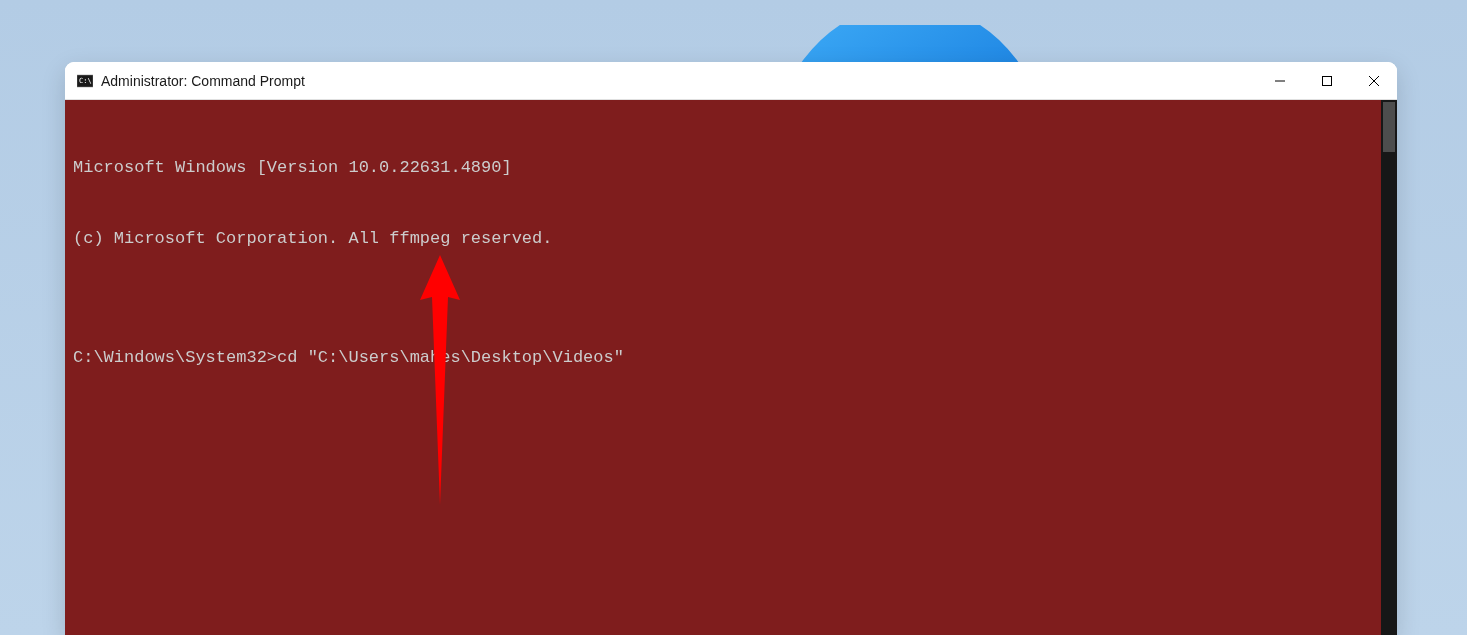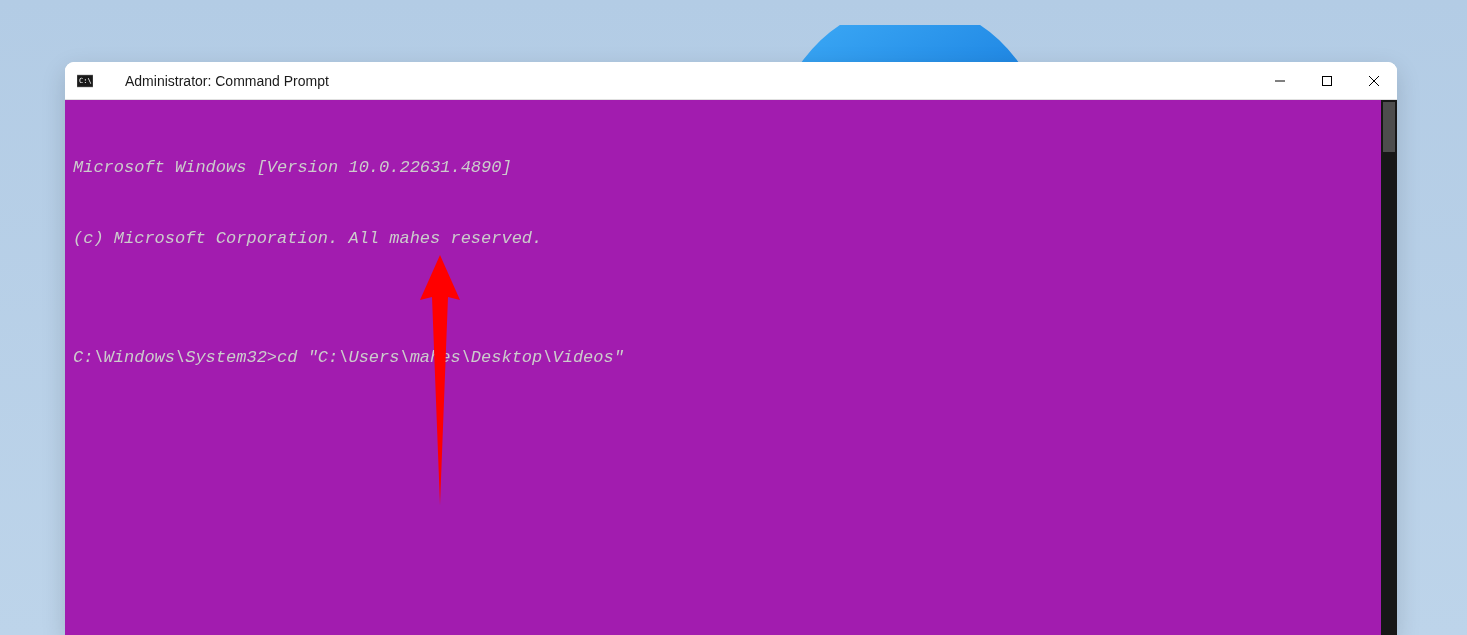--- a/index.html
+++ b/index.html
@@ -50,40 +50,38 @@
       height: 16px;
       margin-right: 8px;
       display: flex;
       align-items: center;
       justify-content: center;
     }
     .title-text {
       font-size: 14px;
       color: #1a1a1a;
       flex: 1;
-      margin-left: 24px;
     }
     .window-controls {
       display: flex;
       height: 100%;
     }
     .window-control {
       width: 47px;
       height: 38px;
       display: flex;
       align-items: center;
       justify-content: center;
       cursor: pointer;
     }
     .terminal-area {
       width: 100%;
       height: calc(100% - 38px);
-      background: #a21caf;
+      background: #7f1d1d;
       display: flex;
-      font-style: italic;
     }
     .terminal-content {
       flex: 1;
       padding: 8px 0 8px 8px;
       font-family: "Consolas", "Courier New", monospace;
       font-size: 17px;
       color: #cccccc;
       line-height: 1.4;
       white-space: pre;
     }
@@ -151,21 +149,21 @@
         <svg width="10" height="10" viewBox="0 0 10 10">
           <line x1="0" y1="0" x2="10" y2="10" stroke="#000" stroke-width="1"></line>
           <line x1="10" y1="0" x2="0" y2="10" stroke="#000" stroke-width="1"></line>
         </svg>
       </div>
     </div>
   </div>
   <div class="terminal-area">
     <div class="terminal-content">
       <span class="terminal-line">Microsoft Windows [Version 10.0.22631.4890]</span>
-      <span class="terminal-line">(c) Microsoft Corporation. All mahes reserved.</span>
+      <span class="terminal-line">(c) Microsoft Corporation. All ffmpeg reserved.</span>
       <span class="terminal-line"></span>
       <span class="terminal-line">C:\Windows\System32&gt;cd "C:\Users\mahes\Desktop\Videos"</span>
       <span class="terminal-line"></span>
     </div>
     <div class="scrollbar">
       <div class="scrollbar-thumb"></div>
     </div>
   </div>
 </div>
 

